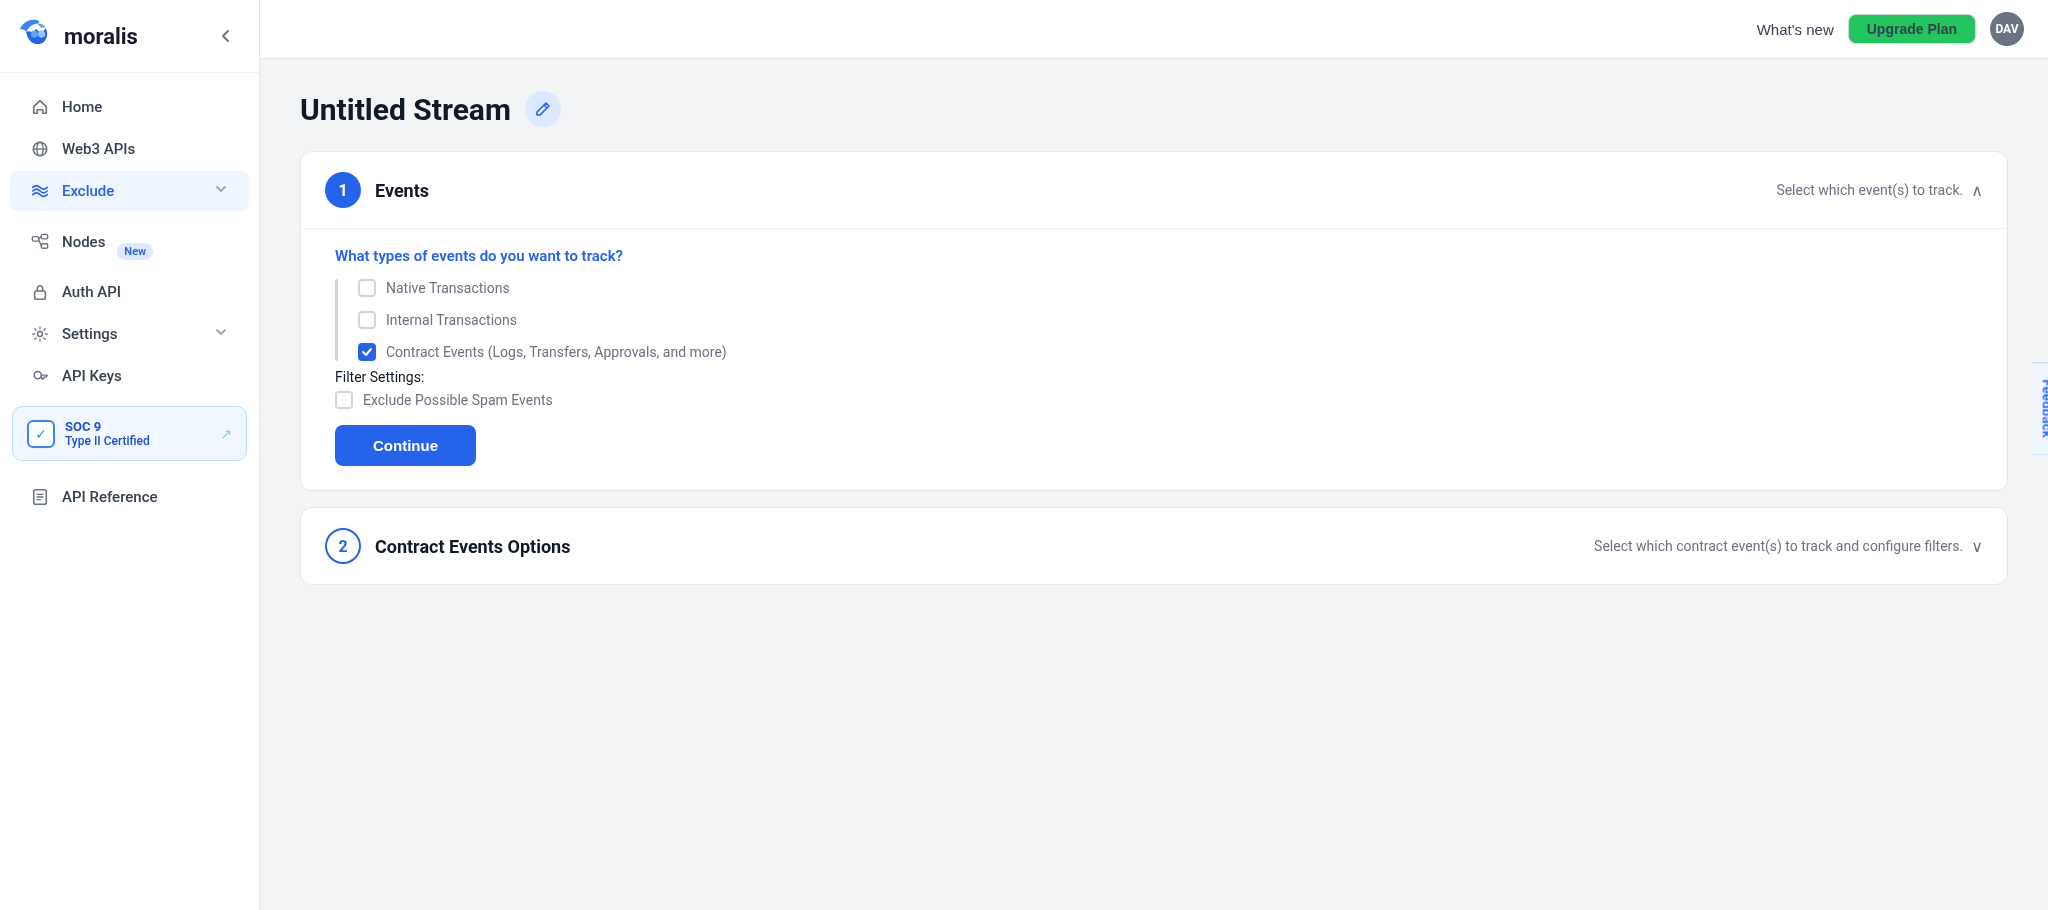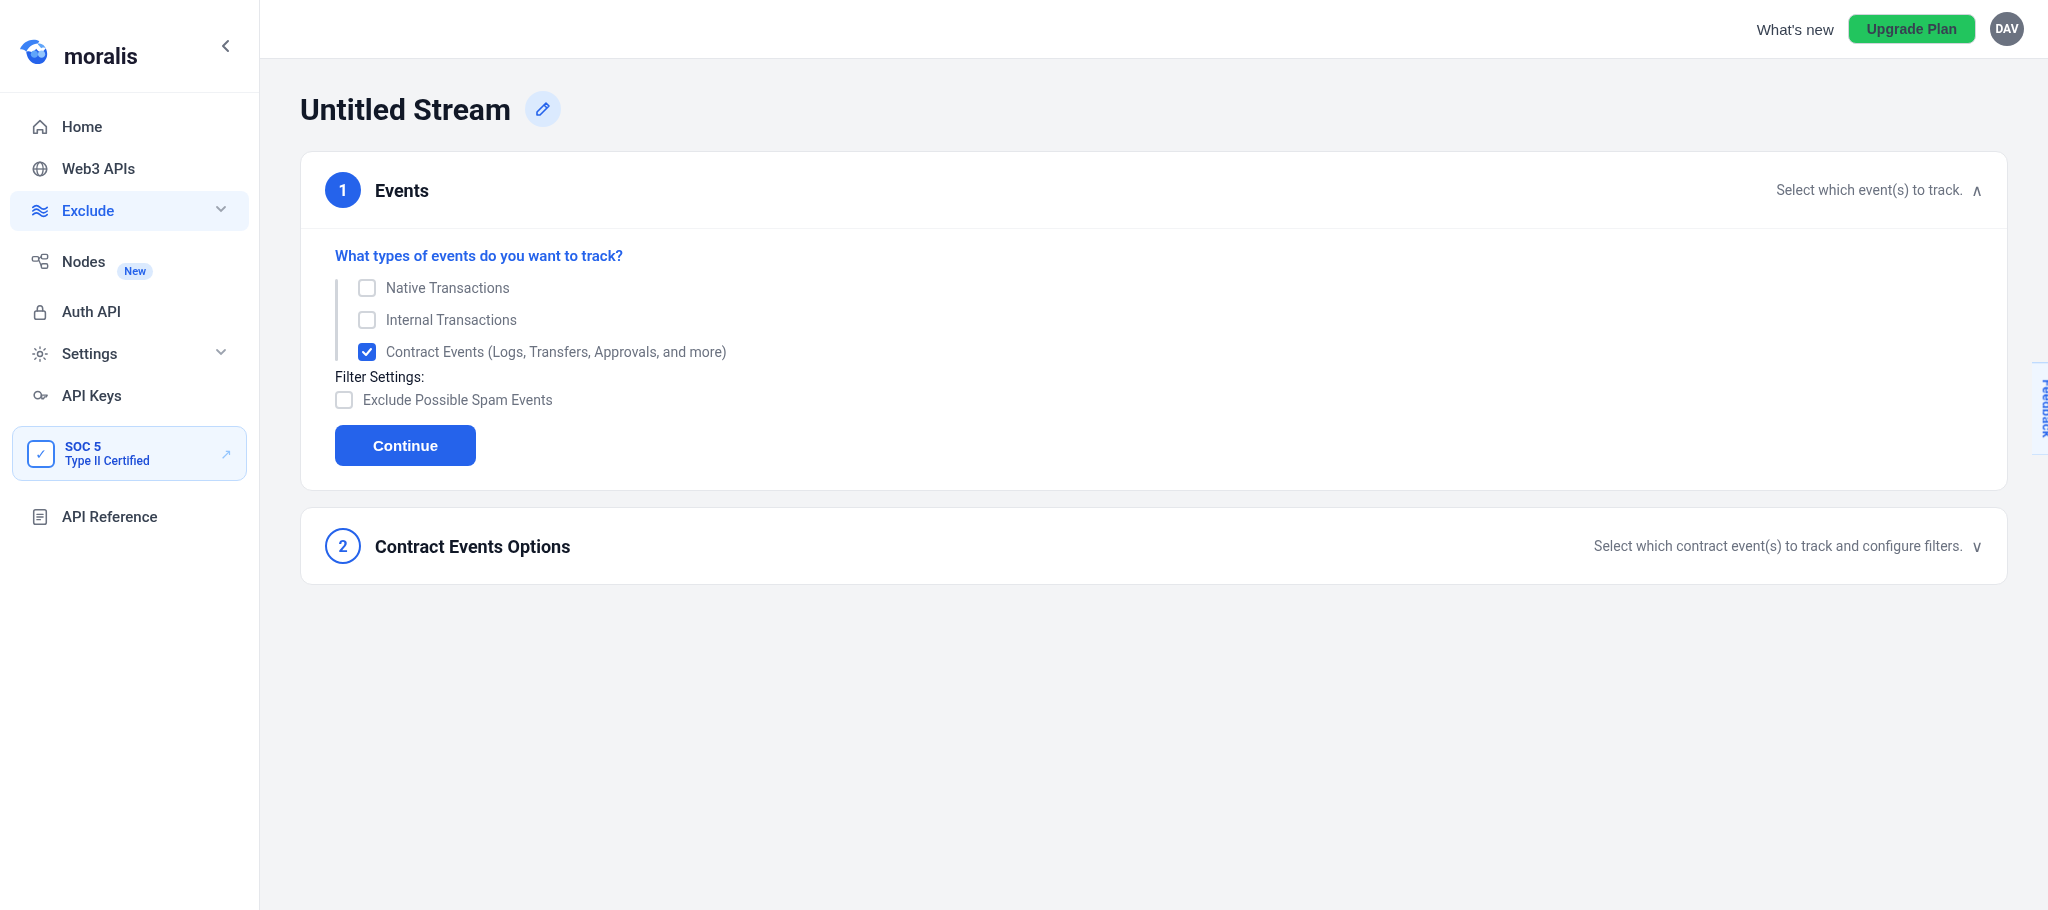--- a/index.html
+++ b/index.html
@@ -22,21 +22,20 @@
       align-items: center;
       justify-content: space-between;
       padding: 18px 20px;
       border-bottom: 1px solid #f0f2f5;
     }
 
     .logo {
       display: flex;
       align-items: center;
       gap: 8px;
-      margin-top: 20px;
     }
 
     .logo-icon {
       width: 36px;
       height: 36px;
     }
 
     .logo-text {
       font-size: 22px;
       font-weight: 700;
@@ -476,21 +475,21 @@
           <circle cx="7.5" cy="9" r="4" stroke="#6b7280" stroke-width="1.7" fill="none"></circle>
           <path d="M11.5 9H18L17 11H15L14 13H12V11L11.5 9" stroke="#6b7280" stroke-width="1.5" fill="none" stroke-linejoin="round"></path>
         </svg>
       </span>
       <span>API Keys</span>
     </div>
 
     <div class="soc-banner">
       <div class="soc-check">✓</div>
       <div>
-        <div style="font-size:13px;font-weight:700;color:#1d4ed8;">SOC 5</div>
+        <div style="font-size:13px;font-weight:700;color:#1d4ed8;">SOC 9</div>
         <div style="font-size:12px;font-weight:500;color:#1d4ed8;">Type II Certified</div>
       </div>
       <span class="soc-arrow">↗</span>
     </div>
 
     <div class="nav-item">
       <span class="nav-icon">
         <svg width="18" height="18" viewBox="0 0 20 20" fill="none">
           <rect x="3" y="2" width="14" height="16" rx="2" stroke="#6b7280" stroke-width="1.7" fill="none"></rect>
           <line x1="6.5" y1="7" x2="13.5" y2="7" stroke="#6b7280" stroke-width="1.4" stroke-linecap="round"></line>

